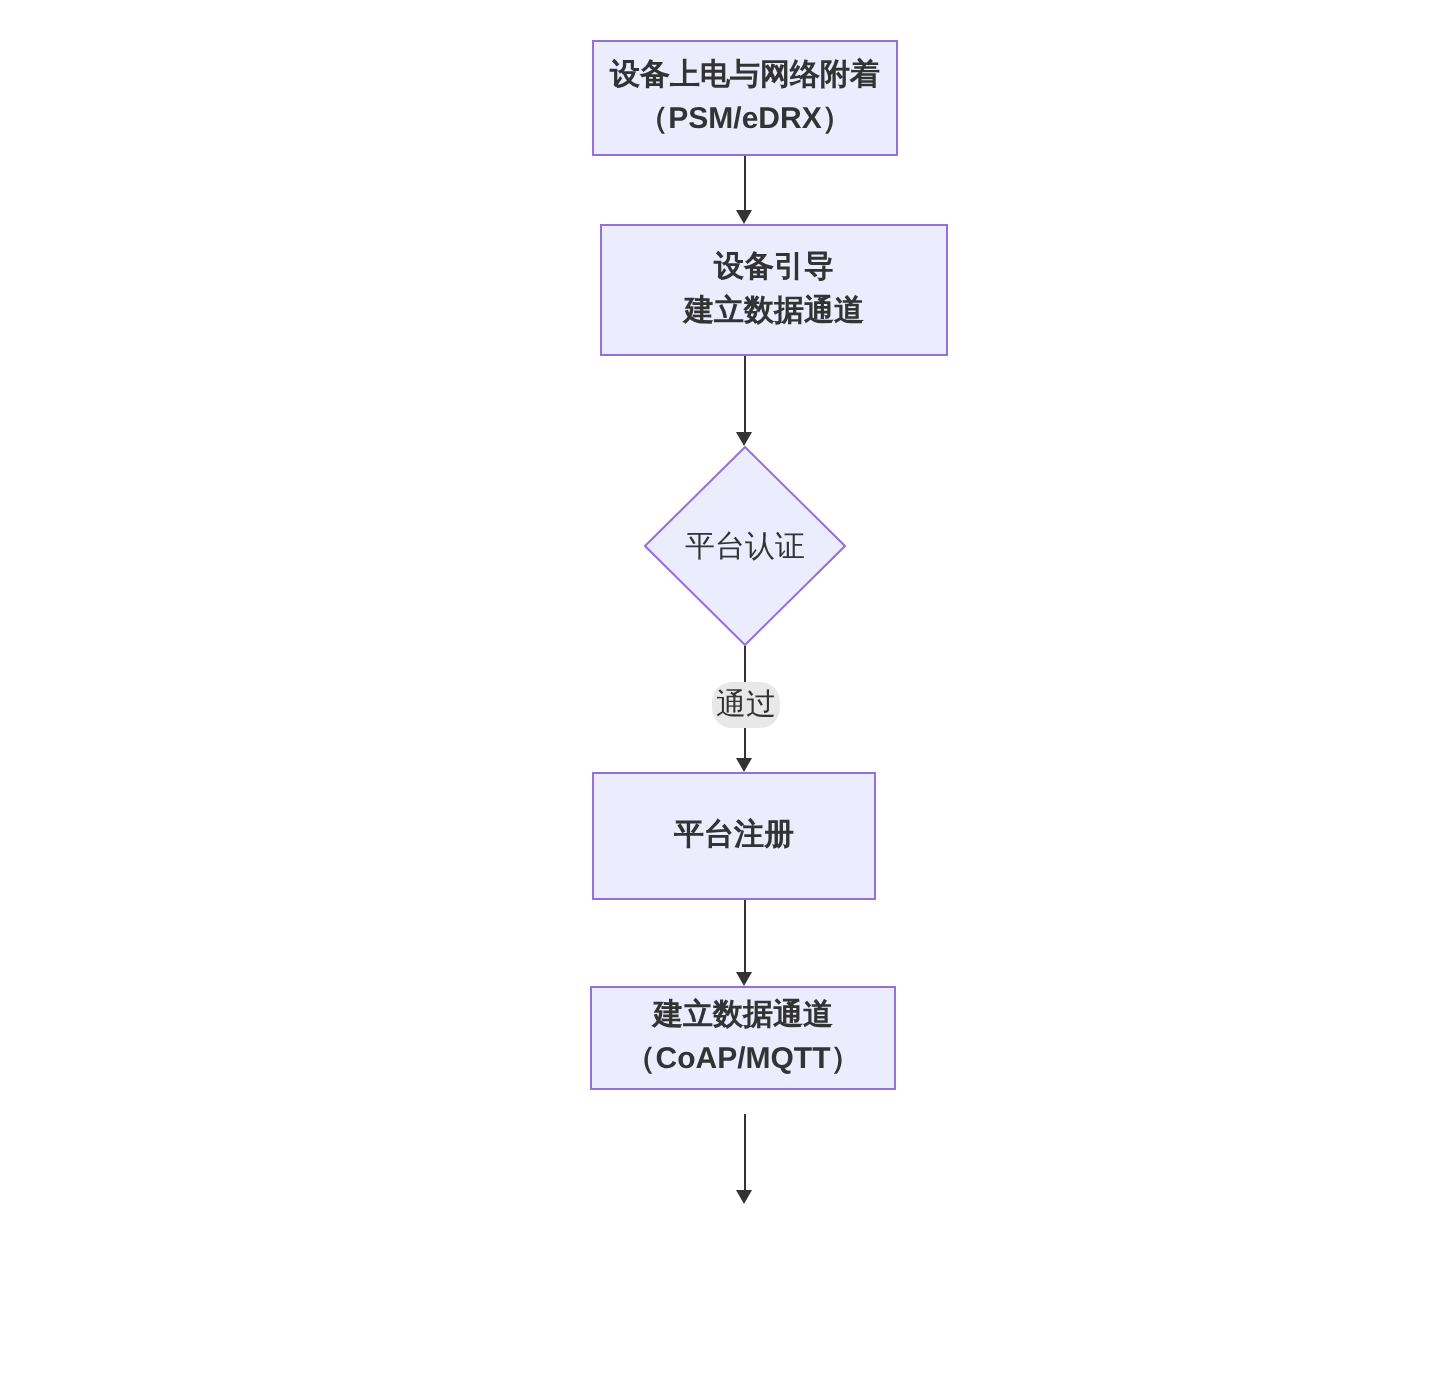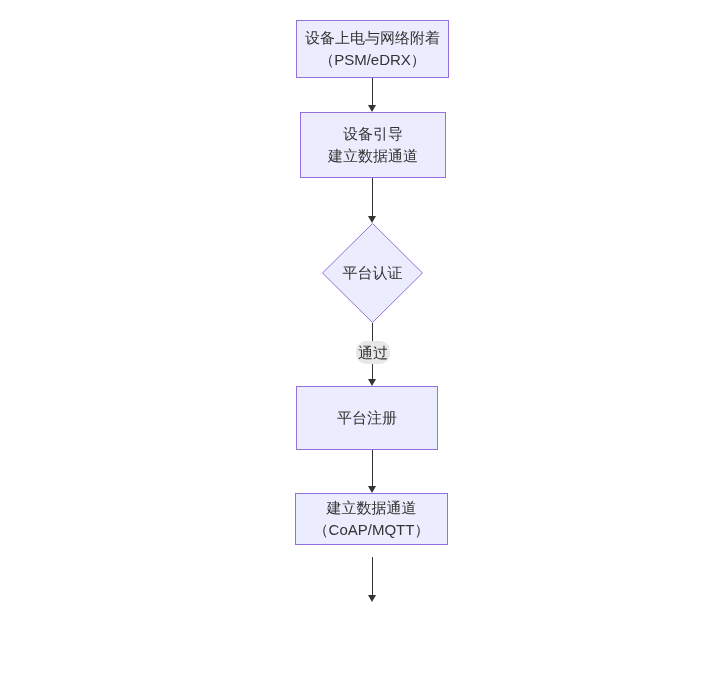--- a/index.html
+++ b/index.html
@@ -20,20 +20,21 @@
   .node{
     position:absolute;
     background:var(--node-fill);
     border:1px solid var(--node-border);
     box-sizing:border-box;
     display:flex;flex-direction:column;
     align-items:center;justify-content:center;
     color:var(--text);
     font-size:15px;line-height:22px;
     text-align:center;
+    font-weight:bold;
   }
   .nline{white-space:nowrap;}
   .arrow{position:absolute;width:9px;}
   .arrow .shaft{
     position:absolute;left:4px;top:0;bottom:6px;width:1px;
     background:var(--edge-line);
   }
   .arrow .head{
     position:absolute;left:0;bottom:0;width:0;height:0;
     border-left:4.5px solid transparent;
@@ -66,21 +67,21 @@
   <div class="node" style="left:296px;top:20px;width:153px;height:58px;">
     <div class="nline">设备上电与网络附着</div>
     <div class="nline">（PSM/eDRX）</div>
   </div>
 
   <div class="arrow" style="left:368px;top:78px;height:34px;">
     <div class="shaft"></div>
     <div class="head"></div>
   </div>
 
-  <div class="node" style="left:300px;top:112px;width:146px;height:66px;">
+  <div class="node" style="left:300px;top:112px;width:174px;height:66px;">
     <div class="nline">设备引导</div>
     <div class="nline">建立数据通道</div>
   </div>
 
   <div class="arrow" style="left:368px;top:178px;height:45px;">
     <div class="shaft"></div>
     <div class="head"></div>
   </div>
 
   <div class="diamond" style="left:322px;top:223px;width:101px;height:100px;">

